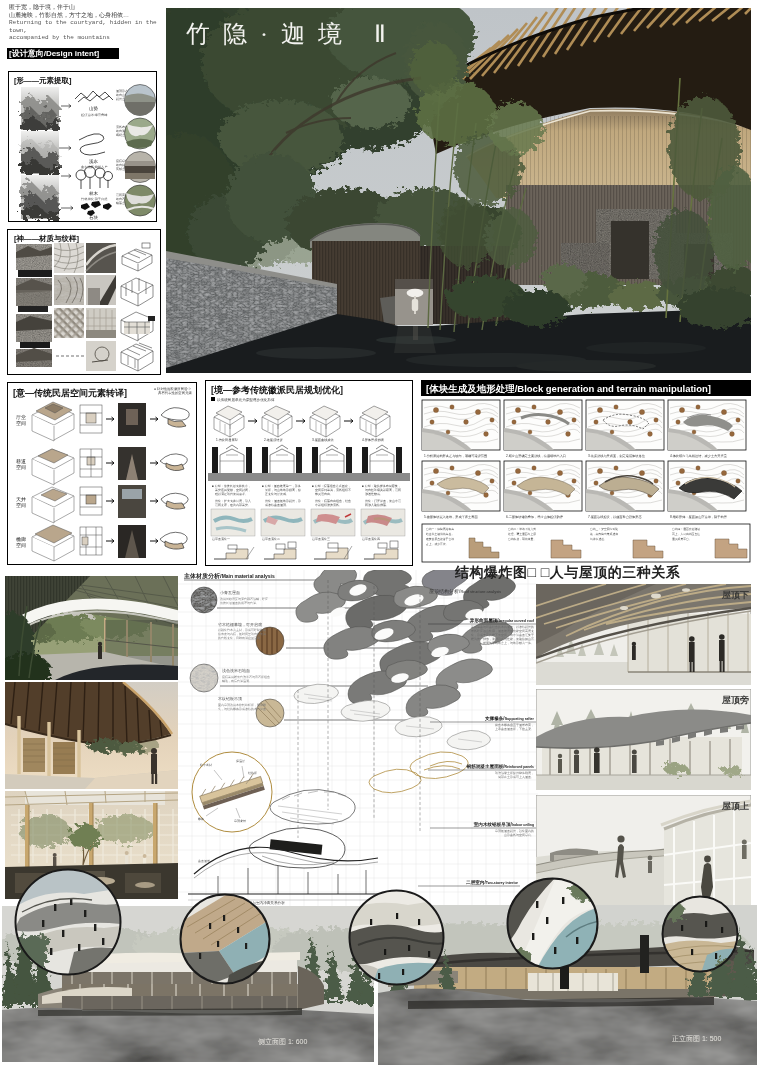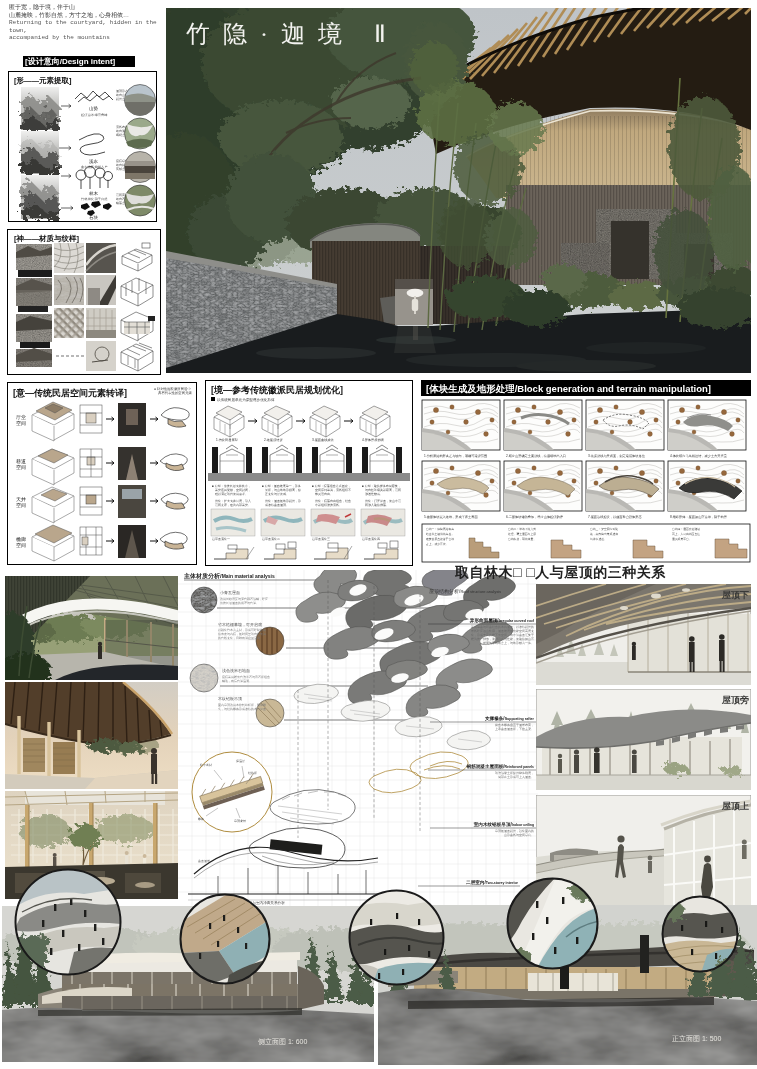--- a/index.html
+++ b/index.html
@@ -42,21 +42,21 @@
 </filter>
 </defs>
 </svg>
 
 <div class="abs" style="left:9px;top:4px;width:156px;font-size:6px;line-height:7.5px;color:#333;">
 匿于宽，隐于境，伴于山<br>
 山麓掩映，竹影自然，方寸之地，心身相依…<br>
 <span style="font-family:'Liberation Mono',monospace;font-size:6px;color:#555;">Returning to the courtyard, hidden in the town,<br>accompanied by the mountains</span>
 </div>
 
-<div class="abs hdr" style="left:7px;top:56px;width:110px;height:11px;font-size:8px;line-height:11px;padding-left:2px;margin-left:16px;">[设计意向/Design intent]</div>
+<div class="abs hdr" style="left:7px;top:48px;width:110px;height:11px;font-size:8px;line-height:11px;padding-left:2px;">[设计意向/Design intent]</div>
 
 <svg class="abs" style="left:8px;top:71px;border:1.5px solid #000;" width="147" height="149" viewBox="0 0 147 149">
   <defs>
     <linearGradient id="inkbg" x1="0" y1="0" x2="0" y2="1">
       <stop offset="0" stop-color="#f0f0ef"></stop>
           <stop offset="0.35" stop-color="#c9c9c7"></stop>
           <stop offset="1" stop-color="#a8a8a5"></stop>
     </linearGradient>
   </defs>
 
@@ -793,21 +793,21 @@
     </g>
     <g fill="#c3a382" stroke="#6e5a42" stroke-width="0.5">
       <path d="M48,178 h30 l0,-6 h-8 l0,-5 h-8 l0,-5 h-8 l0,-4 h-6 z" fill="#b99d7a"></path>
       <path d="M130,178 h30 l0,-8 h-9 l0,-5 h-9 l0,-5 h-12 z"></path>
       <path d="M212,178 h30 l0,-7 h-8 l0,-5 h-8 l0,-6 h-14 z"></path>
       <path d="M294,178 h32 l0,-9 h-9 l0,-5 h-9 l0,-5 h-14 z"></path>
     </g>
   </g>
 </svg>
 
-<div class="abs" style="left:455px;top:564px;width:300px;font-size:14px;font-weight:bold;color:#222;z-index:30;letter-spacing:0.5px;">取自林木□ □人与屋顶的三种关系</div>
+<div class="abs" style="left:455px;top:564px;width:300px;font-size:14px;font-weight:bold;color:#222;z-index:30;letter-spacing:0.5px;">结构爆炸图□ □人与屋顶的三种关系</div>
 
 <svg class="abs" style="left:5px;top:576px;" width="173" height="104" viewBox="0 0 173 104">
   <rect width="173" height="104" fill="#c5c3ba"></rect>
 
   <rect x="0" y="46" width="173" height="34" fill="#97a077"></rect>
   <g filter="url(#foli)">
     <ellipse cx="60" cy="52" rx="40" ry="14" fill="#6d7b52"></ellipse>
     <ellipse cx="110" cy="50" rx="35" ry="12" fill="#7b8a5e"></ellipse>
     <ellipse cx="25" cy="55" rx="25" ry="12" fill="#5d6b47"></ellipse>
   </g>

